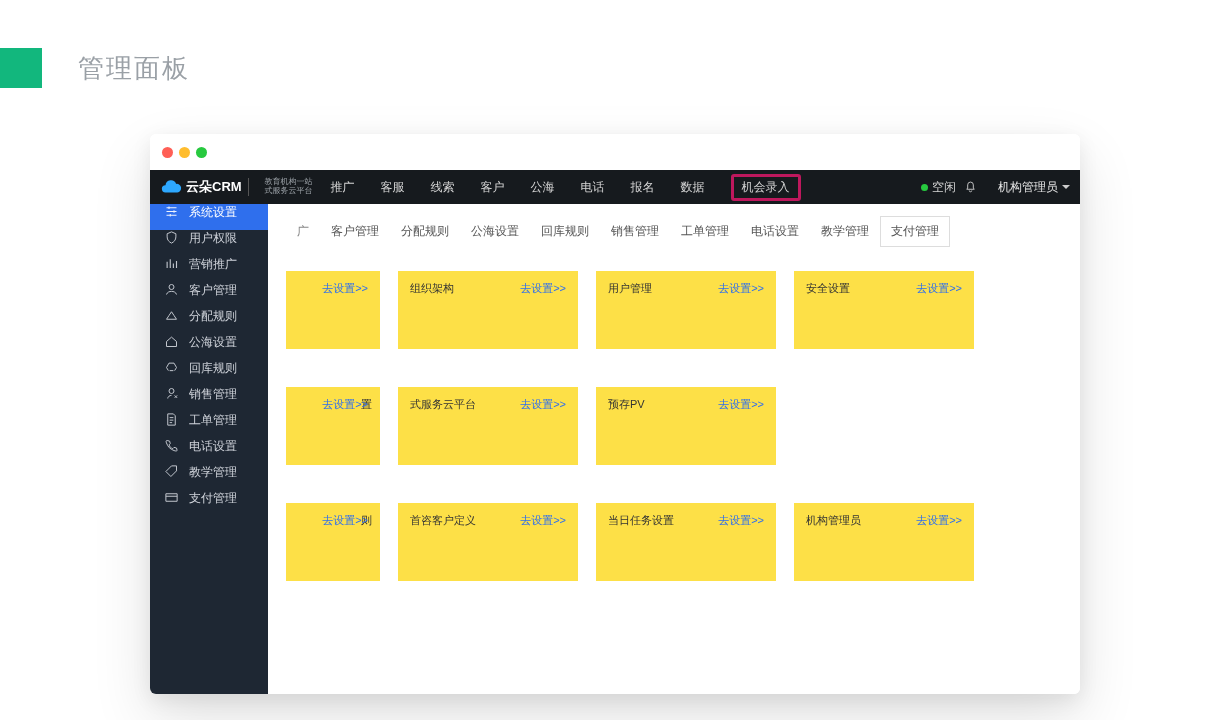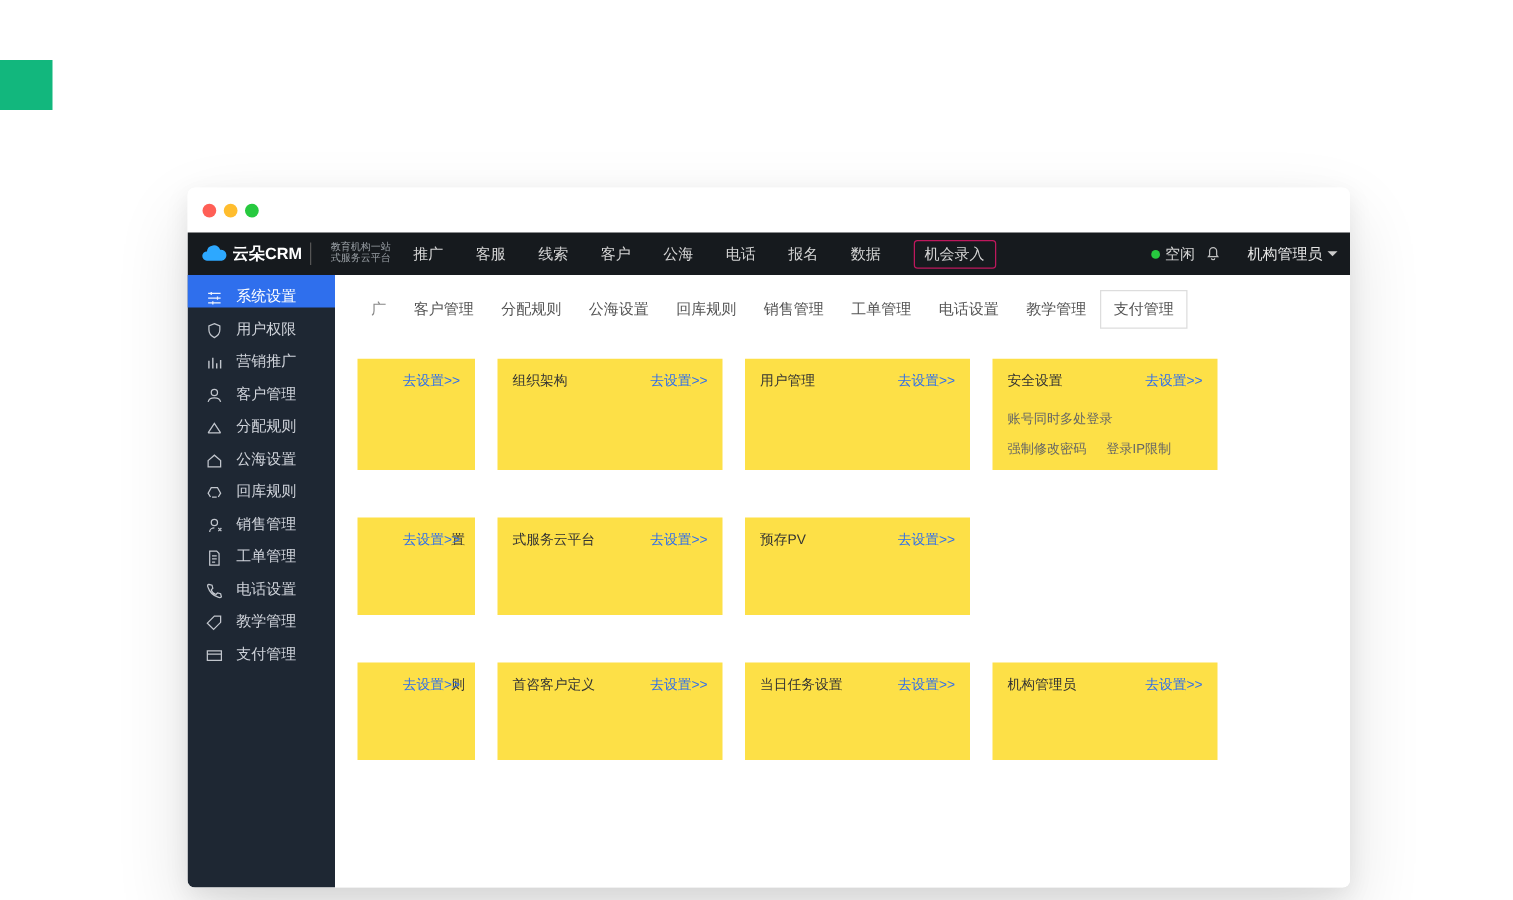--- a/index.html
+++ b/index.html
@@ -3,47 +3,47 @@
 <meta charset="utf-8">
 <style>
 *{margin:0;padding:0;box-sizing:border-box;}
 body{font-family:-apple-system,"PingFang SC","Microsoft YaHei",sans-serif;background:#fff;width:1210px;height:720px;overflow:hidden;font-size:12px;color:#111;}
 
 .page-heading{display:flex;align-items:center;margin:48px 0 28px 0;}
 .heading-bar{width:42px;height:40px;background:#12b77d;margin-right:20px;}
 .heading-main{font-size:30px;font-weight:700;color:#111;letter-spacing:2px;}
 .heading-sub{font-size:26px;color:#9aa0a6;margin-left:16px;letter-spacing:2px;}
 
-.app-window{position:absolute;left:150px;top:150px;width:930px;height:560px;background:#fff;border-radius:6px;box-shadow:0 25px 60px rgba(0,0,0,.12),0 6px 20px rgba(0,0,0,.08);overflow:hidden;}
+.app-window{position:absolute;left:150px;top:134px;width:930px;height:560px;background:#fff;border-radius:6px;box-shadow:0 25px 60px rgba(0,0,0,.12),0 6px 20px rgba(0,0,0,.08);overflow:hidden;}
 
 .traffic-lights{height:36px;display:flex;align-items:center;padding-left:12px;gap:6px;background:#fff;}
 .traffic-lights span{width:11px;height:11px;border-radius:50%;}
 .tl-red{background:#ff5f56;}
 .tl-yellow{background:#ffbd2e;}
 .tl-green{background:#27c93f;}
 
 .app-header{height:34px;background:#161a1e;color:#e5e5e5;display:flex;align-items:center;padding:0 10px;font-size:12px;}
 .logo-cloud{width:22px;height:22px;margin-right:4px;display:flex;align-items:center;justify-content:center;}
 .logo-cloud svg{display:block;}
 .logo-text{font-weight:600;font-size:13px;color:#fff;margin-right:6px;white-space:nowrap;}
 .logo-sub{font-size:8px;color:#9aa0a6;line-height:1.1;border-left:1px solid #555;padding-left:16px;margin-right:18px;white-space:nowrap;}
 .top-nav{display:flex;gap:26px;align-items:center;color:#d5d5d5;}
 .top-nav-item{cursor:pointer;white-space:nowrap;}
-.top-record{border:1px solid #be185d;border-radius:3px;padding:2px 8px;white-space:nowrap;}
+.top-record{border:3px solid #be185d;border-radius:3px;padding:2px 8px;white-space:nowrap;}
 .header-spacer{flex:1;}
 .status-dot{width:7px;height:7px;border-radius:50%;background:#27c93f;margin-right:4px;}
 .status-text{color:#d5d5d5;margin-right:7px;}
 .bell{margin-right:20px;opacity:.85;}
 .user-drop{display:flex;align-items:center;gap:4px;cursor:pointer;}
 .caret{width:0;height:0;border-left:4px solid transparent;border-right:4px solid transparent;border-top:4px solid #ccc;}
 
 .app-body{display:flex;height:calc(100% - 70px);}
 
 .sidebar{width:118px;background:#1e2733;color:#cfd3da;display:flex;flex-direction:column;font-size:12px;}
-.sidebar-item{display:flex;align-items:flex-end;gap:10px;height:26px;padding:0 14px;cursor:pointer;white-space:nowrap;}
+.sidebar-item{display:flex;align-items:flex-start;gap:10px;height:26px;padding:0 14px;cursor:pointer;white-space:nowrap;}
 .sidebar-item.active{background:#2f6fed;color:#fff;}
 .sidebar-icon{width:15px;height:15px;color:currentColor;opacity:.92;flex-shrink:0;}
 
 .main{flex:1;background:#fff;overflow-y:auto;padding:12px 18px 30px 18px;}
 .tabs{display:flex;flex-wrap:wrap;gap:0;margin-bottom:24px;font-size:12px;color:#555;}
 .tab{padding:6px 10px;border:1px solid transparent;cursor:pointer;white-space:nowrap;}
 .tab-cut{color:#888;}
 
 .cards-row{display:flex;gap:18px;margin-bottom:38px;}
 .card{background:#fde047;width:180px;min-height:78px;padding:10px 12px;position:relative;font-size:11px;}
@@ -52,20 +52,21 @@
 .card-action{position:absolute;top:10px;right:12px;color:#2f6fed;cursor:pointer;font-size:11px;}
 .card-sublist{margin-top:16px;color:#666;font-size:10.5px;display:flex;flex-wrap:wrap;gap:10px 16px;}
 
 .row2-title-partial{position:absolute;top:10px;right:8px;color:#333;}
 </style>
 </head>
 <body>
 
 <div class="page-heading">
   <div class="heading-bar"></div>
+  <div class="heading-sub">管理面板</div>
 </div>
 
 <div class="app-window">
 
   <div class="traffic-lights">
     <span class="tl-red"></span>
     <span class="tl-yellow"></span>
     <span class="tl-green"></span>
   </div>
 
@@ -205,25 +206,20 @@
           <span class="card-title">组织架构</span>
           <span class="card-action">去设置&gt;&gt;</span>
         </div>
         <div class="card">
           <span class="card-title">用户管理</span>
           <span class="card-action">去设置&gt;&gt;</span>
         </div>
         <div class="card">
           <span class="card-title">安全设置</span>
           <span class="card-action">去设置&gt;&gt;</span>
-          <div class="card-sublist">
-            <span>账号同时多处登录</span>
-            <span>强制修改密码</span>
-            <span>登录IP限制</span>
-          </div>
         </div>
       </div>
 
       <div class="cards-row">
         <div class="card card-partial">
           <span class="row2-title-partial">置</span>
           <span class="card-action" style="top:auto;bottom:auto;">去设置&gt;&gt;</span>
         </div>
         <div class="card">
           <span class="card-title">式服务云平台</span>

